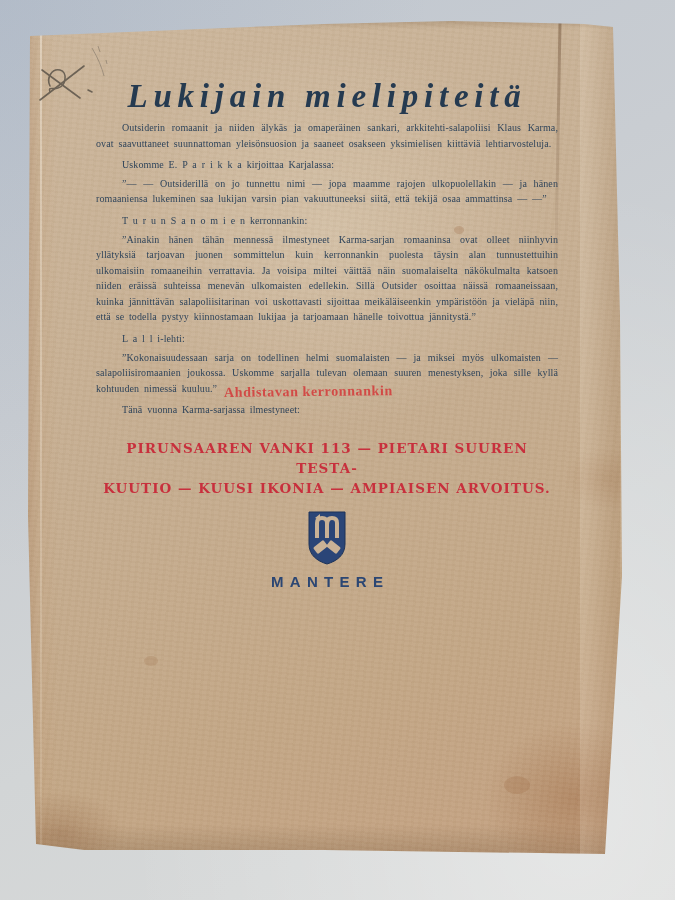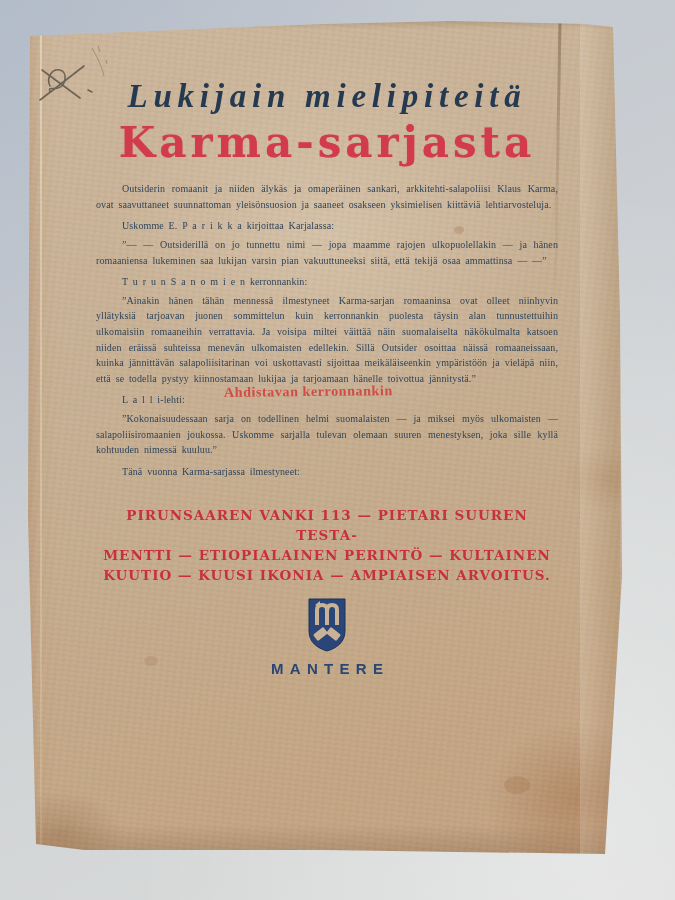--- a/index.html
+++ b/index.html
@@ -50,21 +50,21 @@
       font-size:42px;line-height:1.08;letter-spacing:.095em;color:#d23a4d;
       font-family:"DejaVu Serif","Liberation Serif",serif;
       text-shadow:0 0 1px rgba(210,58,77,.4);}
   .body-text p{margin:0 0 6px;font-size:10px;line-height:15.6px;text-align:justify;
       text-indent:26px;word-spacing:2.2px;letter-spacing:.1px;color:#30455b;}
   .body-text p.src{margin-bottom:3px;}
   .body-text p.final{margin:2px 0 0;}
   .overprint{position:absolute;top:306px;left:128px;white-space:nowrap;
       font-weight:bold;font-size:14px;color:rgba(211,56,56,.85);
       letter-spacing:.6px;transform:rotate(-.6deg);}
-  .red-list{margin-top:26px;text-align:center;color:#c8303d;font-weight:bold;
+  .red-list{margin-top:20px;text-align:center;color:#c8303d;font-weight:bold;
       font-size:13.5px;line-height:20px;letter-spacing:.075em;
       font-family:"DejaVu Serif","Liberation Serif",serif;}
   .logo-block{margin-top:12px;text-align:center;}
   .logo-block svg{display:inline-block;}
   .publisher{margin-top:3px;text-align:center;font-family:Liberation Sans, sans-serif;
       font-weight:bold;font-size:15px;letter-spacing:.42em;text-indent:.42em;color:#2b4673;}
   .scribble{position:absolute;left:8px;top:26px;}
 </style>
 </head>
 <body>
@@ -89,42 +89,40 @@
     </g>
     <g fill="none" stroke="#6a6258" stroke-width=".9" opacity=".5">
       <path d="M60 6 C66 16 70 26 72 34"></path>
       <path d="M66 4 l2 6"></path>
       <path d="M74 18 l1 4"></path>
     </g>
   </svg>
 
   <div class="text-area">
     <h1 class="t1">Lukijain mielipiteitä</h1>
-    <h2 class="t2">Karma-sarjasta</h2>
 
     <div class="body-text">
       <p>Outsiderin romaanit ja niiden älykäs ja omaperäinen sankari, arkkitehti-salapoliisi Klaus Karma, ovat saavuttaneet suunnattoman yleisönsuosion ja saaneet osakseen yksimielisen kiittäviä lehtiarvosteluja.</p>
 
       <p class="src">Uskomme E. P a r i k k a kirjoittaa Karjalassa:</p>
       <p>”— — Outsiderillä on jo tunnettu nimi — jopa maamme rajojen ulkopuolellakin — ja hänen romaaniensa lukeminen saa lukijan varsin pian vakuuttuneeksi siitä, että tekijä osaa ammattinsa — —”</p>
 
       <p class="src">T u r u n S a n o m i e n kerronnankin:</p>
       <p>”Ainakin hänen tähän mennessä ilmestyneet Karma-sarjan romaaninsa ovat olleet niinhyvin yllätyksiä tarjoavan juonen sommittelun kuin kerronnankin puolesta täysin alan tunnustettuihin ulkomaisiin romaaneihin verrattavia. Ja voisipa miltei väittää näin suomalaiselta näkökulmalta katsoen niiden eräissä suhteissa menevän ulkomaisten edellekin. Sillä Outsider osoittaa näissä romaaneissaan, kuinka jännittävän salapoliisitarinan voi uskottavasti sijoittaa meikäläiseenkin ympäristöön ja vieläpä niin, että se todella pystyy kiinnostamaan lukijaa ja tarjoamaan hänelle toivottua jännitystä.”</p>
 
       <p class="src">L a l l i-lehti:</p>
       <p>”Kokonaisuudessaan sarja on todellinen helmi suomalaisten — ja miksei myös ulkomaisten — salapoliisiromaanien joukossa. Uskomme sarjalla tulevan olemaan suuren menestyksen, joka sille kyllä kohtuuden nimessä kuuluu.”</p>
 
       <p class="final">Tänä vuonna Karma-sarjassa ilmestyneet:</p>
     </div>
 
     <span class="overprint">Ahdistavan kerronnankin</span>
 
     <div class="red-list">
       <div>PIRUNSAAREN VANKI 113 — PIETARI SUUREN TESTA-</div>
-      <div>MENTTI — ETIOPIALAINEN PERINTÖ — KULTAINEN</div>
       <div>KUUTIO — KUUSI IKONIA — AMPIAISEN ARVOITUS.</div>
     </div>
 
     <div class="logo-block">
       <svg width="42" height="56" viewBox="0 0 42 56">
         <path d="M3 2 H39 V34 C39 45 31 51 21 54 C11 51 3 45 3 34 Z" fill="#2a4577"></path>
         <path d="M3 2 H39 V34 C39 45 31 51 21 54 C11 51 3 45 3 34 Z" fill="none" stroke="#1d3359" stroke-width="1"></path>
 
         <g fill="none" stroke="#c9b296" stroke-width="4" stroke-linecap="square">
           <path d="M11 26 V13 q0 -5 5 -5 q5 0 5 5 v13"></path>

